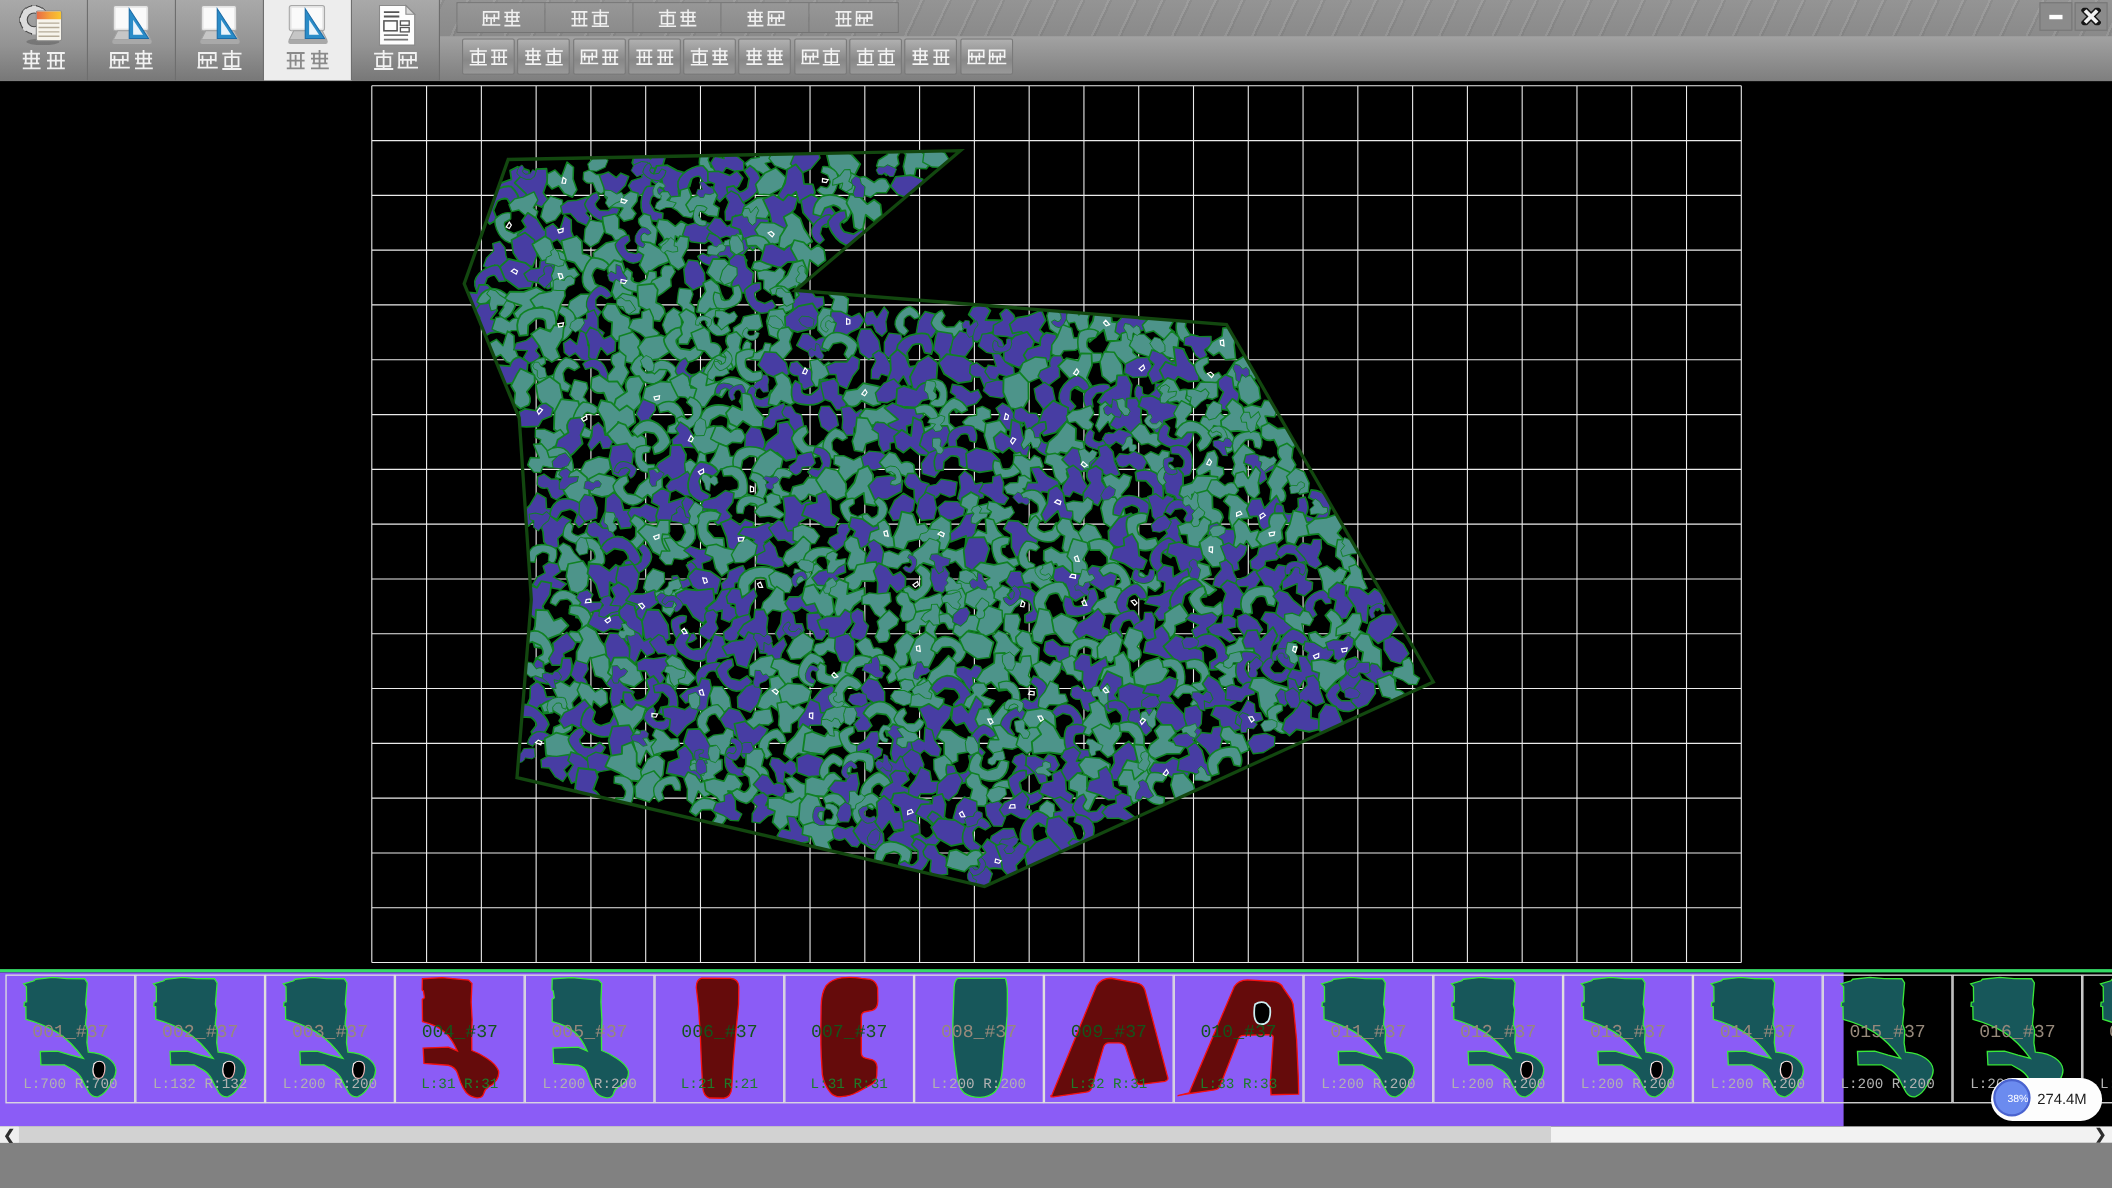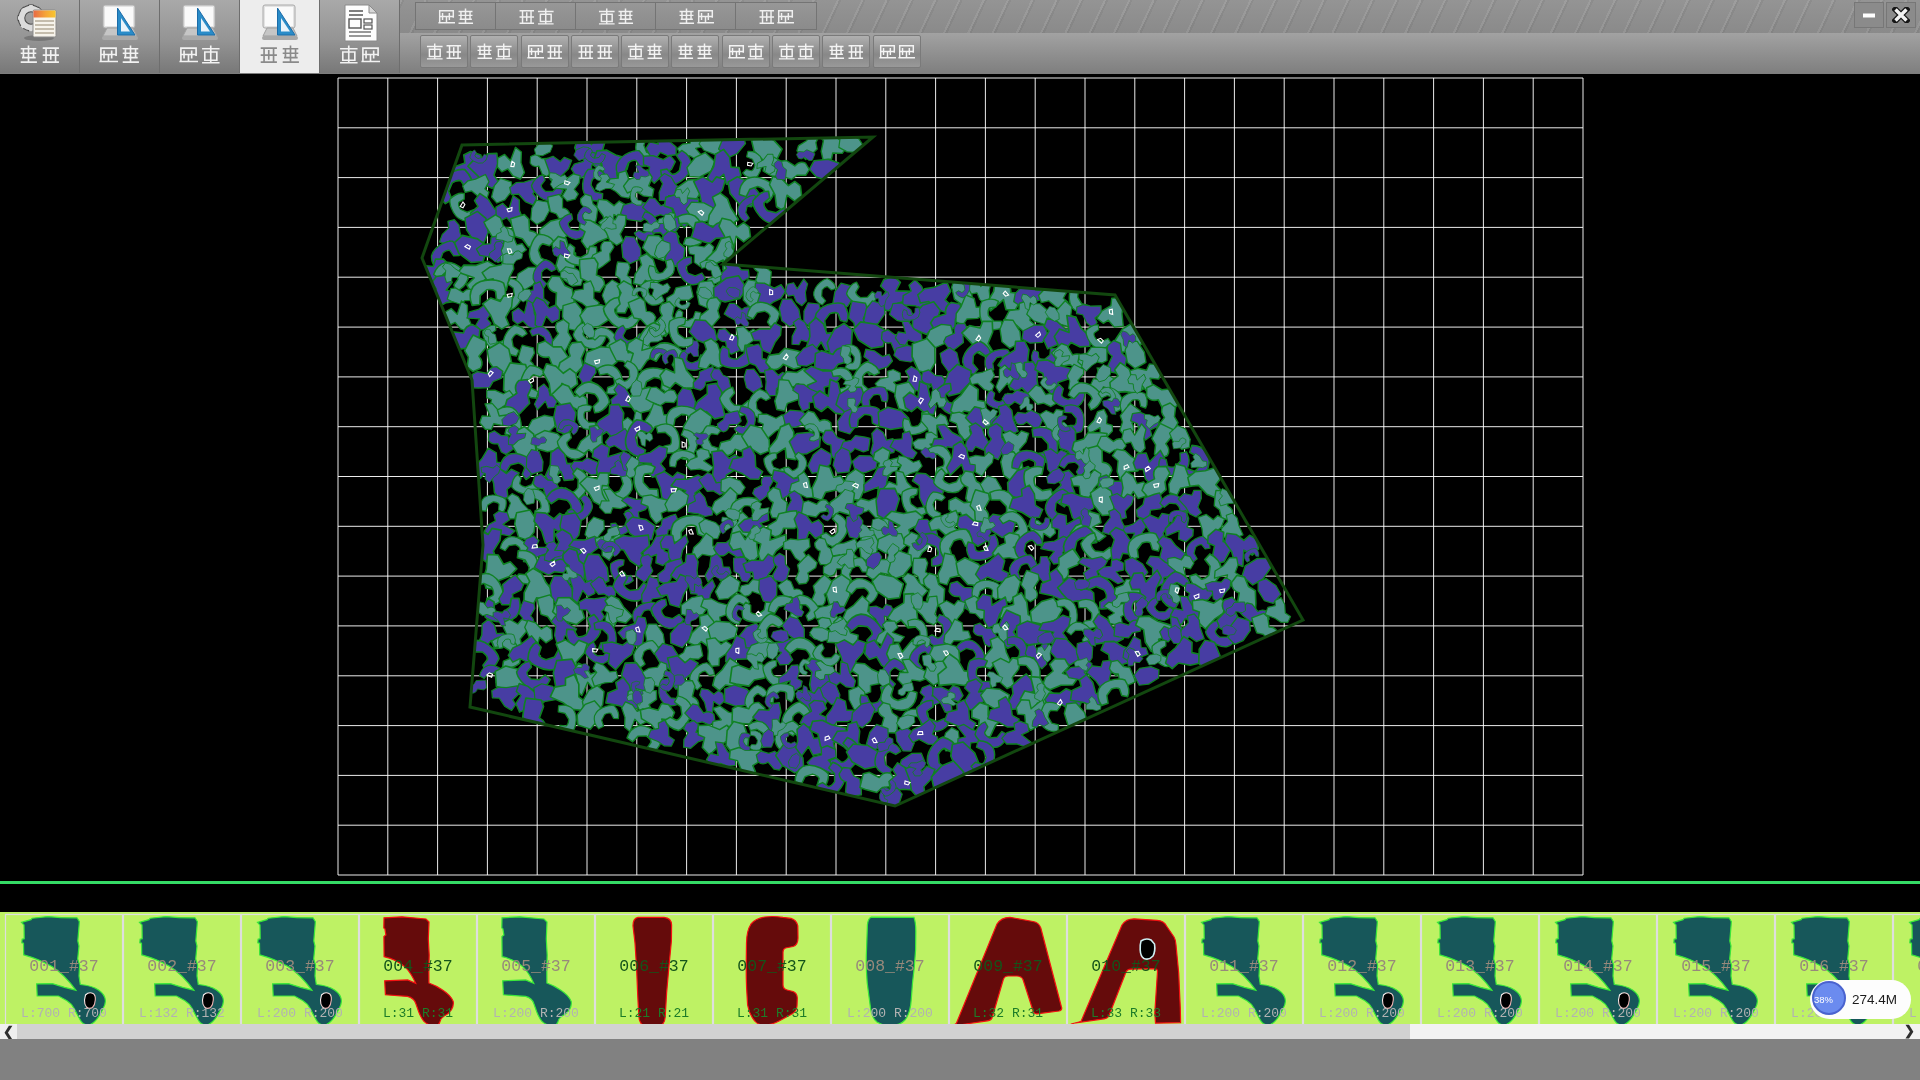--- a/index.html
+++ b/index.html
@@ -14,28 +14,28 @@
 .hzw svg{position:absolute;top:0}
 #tabrow{position:absolute;left:415px;top:2px;height:28px;display:flex;border:1px solid #747474}
 .tab{width:80px;height:26px;border-right:1px solid #747474;display:flex;align-items:center;justify-content:center;background:linear-gradient(180deg,#979797,#8b8b8b)}
 .tab:last-child{border-right:none}
 #btnrow{position:absolute;left:420px;top:35px;display:flex}
 .btn2{width:48px;height:33px;margin-right:2.3px;display:flex;align-items:center;justify-content:center;background:linear-gradient(180deg,#b0b0b0,#888 60%,#999);border:1px solid #7a7a7a;border-radius:2px}
 #winbtns{position:absolute;right:4px;top:2px;display:flex;gap:2px}
 .wbtn{width:30px;height:26px;background:#8b8b8b;border:1px solid #777;display:flex;align-items:center;justify-content:center}
 #canvaswrap{position:absolute;left:0;top:74px;width:1920px;height:807px;background:#000}
 #greenline{position:absolute;left:0;top:881px;width:1920px;height:3px;background:#35db66}
-#thumbwrap{position:absolute;left:0;top:912px;width:1920px;height:140px;background:#bef264}
+#thumbwrap{position:absolute;left:0;top:884px;width:1676px;height:140px;background:#8b5cf6}
 #scroll{position:absolute;left:0;top:1024px;width:1920px;height:15px;background:#f2f2f2}
 #sthumb{position:absolute;left:17px;top:1024px;width:1393px;height:15px;background:#d2d2d2}
 #sleft{position:absolute;left:0;top:1024px;width:17px;height:15px;background:#efefef;color:#2e2e2e;font-size:13px;line-height:15px;text-align:center;font-weight:bold}
 #sright{position:absolute;right:2px;top:1023px;width:17px;height:16px;color:#2e2e2e;font-size:13px;line-height:16px;text-align:center;font-weight:bold}
 #statusbar{position:absolute;left:0;top:1039px;width:1920px;height:41px;background:#818181}
 #pill{position:absolute;left:1810px;top:980px;width:101px;height:39px;background:#fdfdfd;border-radius:20px}
-#pillcirc{position:absolute;left:1812px;top:981px;width:34px;height:34px;border-radius:50%;background:#6b8bef;border:2px solid #4a63cf;color:#fff;font-size:9.5px;line-height:34px;text-align:left}
+#pillcirc{position:absolute;left:1812px;top:981px;width:34px;height:34px;border-radius:50%;background:#6b8bef;border:2px solid #4a63cf;color:#fff;font-size:9.5px;line-height:34px;text-align:right}
 #pilltxt{position:absolute;left:1852px;top:992px;color:#1c1c1c;font-size:13.5px;font-family:"Liberation Sans",sans-serif}
 </style></head>
 <body>
 <svg width="0" height="0" style="position:absolute">
 <defs>
 <g id="hz1" fill="none" stroke-linecap="square">
  <path d="M1.5,2.5 H13.5 M1.5,2.5 V13 M13.5,2.5 V8 M1.5,7.5 H13.5 M4,5 V10 M10,5 V10 M1,13 H14.5 M7.5,7.5 V13"></path>
 </g>
 <g id="hz2" fill="none" stroke-linecap="square">
  <path d="M2,3 H13 M7.5,1 V13.5 M2,6.5 H13 M3,10 H12.5 M2,13.5 H13.5 M3.5,3 V10 M11.5,3 V10"></path>

